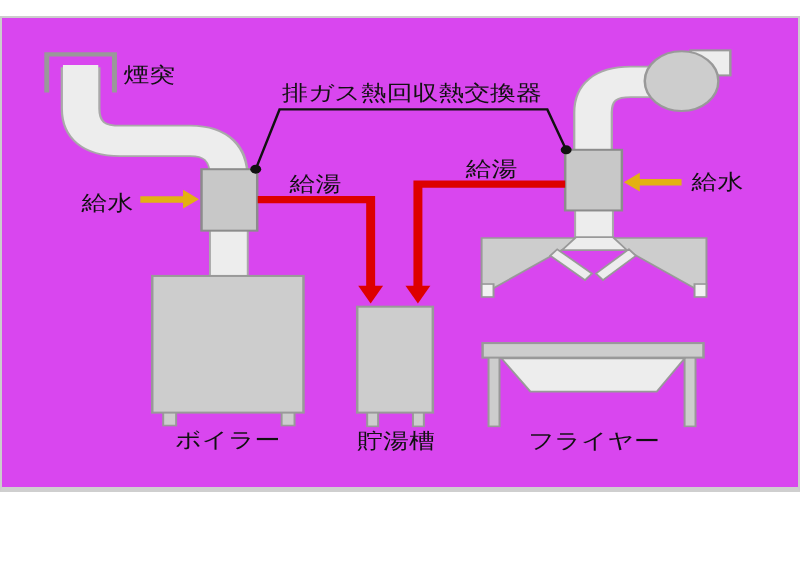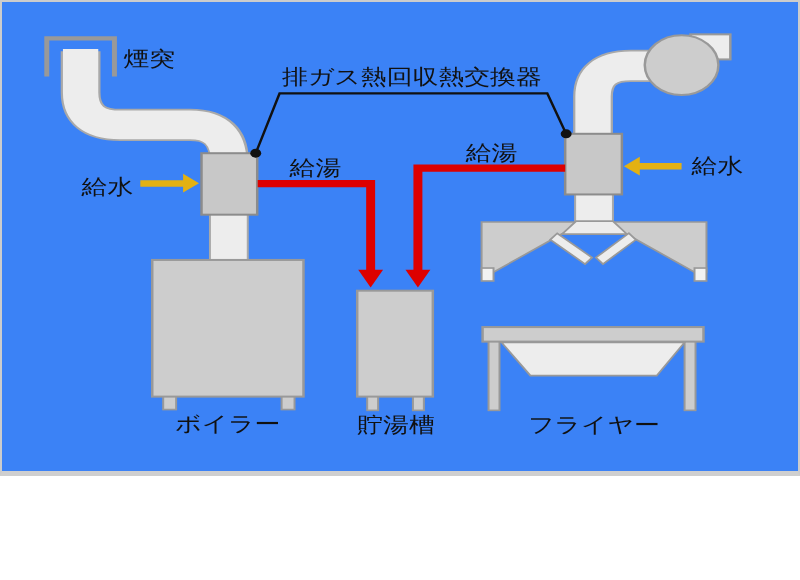--- a/index.html
+++ b/index.html
@@ -1,24 +1,25 @@
 <!DOCTYPE html>
 <html><head>
 <meta charset="utf-8">
 <style>
   html,body{margin:0;padding:0;background:#fff;}
   .canvas{
     position:relative;
     width:800px;height:476px;
     box-sizing:border-box;
-    background:#3b82f6;
+    background:#d946ef;
     border:2px solid #cccccc;
     border-bottom:5px solid #cfcfcf;
     font-family:"Liberation Sans","DejaVu Sans",sans-serif;
     overflow:hidden;
+    margin-top:16px;
   }
   .canvas svg{display:block;width:100%;height:100%;}
   text{
     fill:#111111;
     font-family:"Liberation Sans","DejaVu Sans",sans-serif;
   }
 </style>
 </head>
 <body>
 

